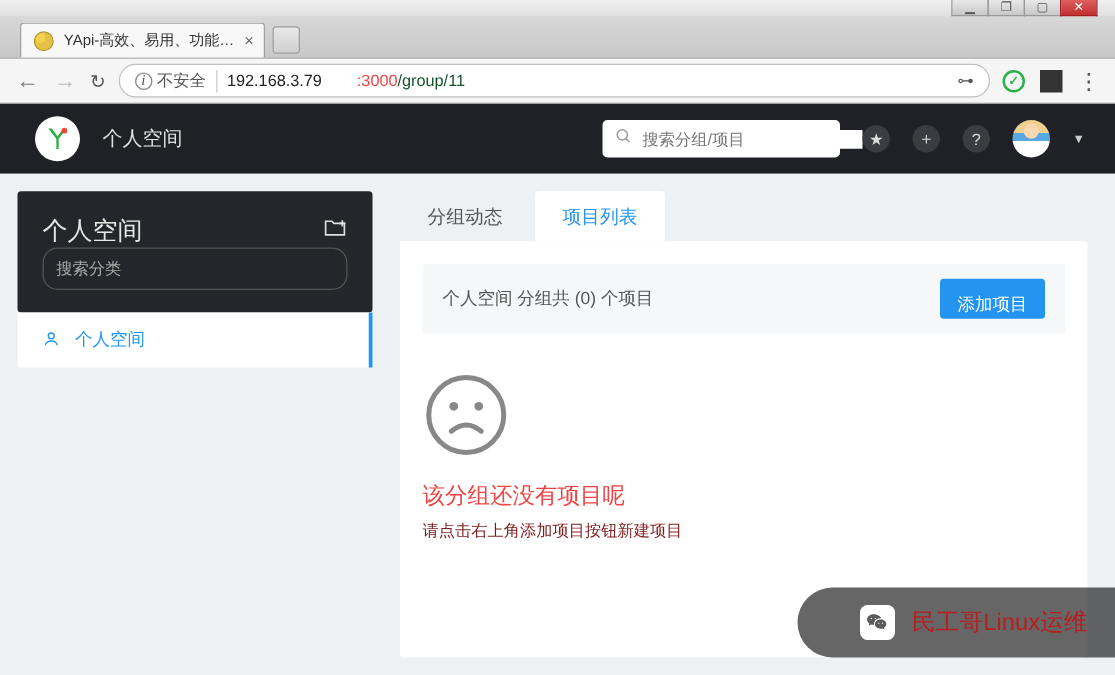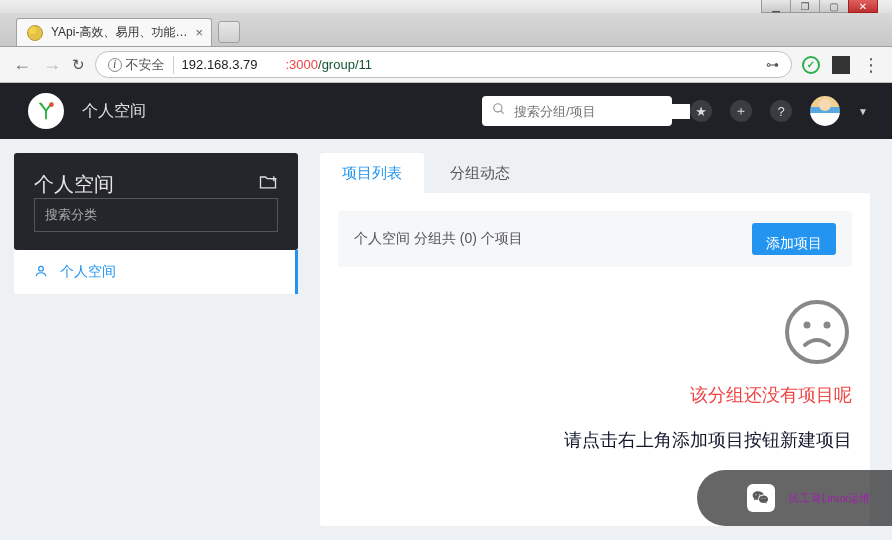--- a/index.html
+++ b/index.html
@@ -48,37 +48,37 @@
 .avatar { width: 30px; height: 30px; border-radius: 50%; background: linear-gradient(#f0d090 0 35%, #5aa8e0 35% 55%, #fff 55% 100%); position: relative; }
 .avatar::after { content: ""; position: absolute; top: 3px; left: 9px; width: 12px; height: 12px; background: #f8d8b0; border-radius: 50%; }
 .caret { color: #ccc; font-size: 10px; }
 
 
 .page { height: calc(540px - 13px - 34px - 36px - 56px); display: flex; background: #eef1f4; }
 .sidebar { width: 312px; padding: 14px; display: flex; flex-direction: column; }
 .side-card { background: #24262c; border-radius: 3px; padding: 18px 20px 18px; color: #e6e6e6; }
 .side-head { display: flex; align-items: center; justify-content: space-between; font-size: 20px; }
 .side-brief { font-size: 13px; color: #b8b8b8; margin: 16px 0 10px; }
-.side-search { height: 34px; border: 1px solid #555; border-radius: 0; background: transparent; color: #aaa; padding: 0 10px; font-size: 13px; display: flex; align-items: center; width: 100%; }
+.side-search { height: 34px; border: 1px solid #555; border-radius: 12px; background: transparent; color: #aaa; padding: 0 10px; font-size: 13px; display: flex; align-items: center; width: 100%; }
 .side-list { background: #fff; border-radius: 0 0 3px 3px; }
 .side-item { height: 44px; display: flex; align-items: center; padding: 0 20px; gap: 12px; font-size: 14px; color: #2395f1; border-right: 3px solid #2395f1; }
 
 .content { flex: 1; padding: 14px 22px 14px 8px; display: flex; flex-direction: column; }
 .tabs { display: flex; gap: 4px; }
 .tab { height: 40px; padding: 0 22px; font-size: 15px; background: transparent; color: #555; display: flex; align-items: center; border-radius: 3px 3px 0 0; }
 .tab.active { background: #fff; color: #2395f1; }
-.panel { background: #fff; flex: 1; border-radius: 0 3px 3px 3px; padding: 18px; display: flex; flex-direction: column; align-items: flex-end; }
+.panel { background: #fff; flex: 1; border-radius: 0 3px 3px 3px; padding: 18px; display: flex; flex-direction: column; align-items: flex-start; }
 .count-bar { width: 100%; background: #f5f7f9; border-radius: 3px; padding: 12px 16px; display: flex; align-items: center; justify-content: space-between; font-size: 14px; color: #555; }
 .add-btn { background: #2395f1; color: #fff; border: none; height: 32px; padding: 12px 14px; font-size: 14px; border-radius: 3px; }
 .empty-face { margin-top: 30px; }
 .empty-title { font-size: 18px; color: #ef4444; margin-top: 12px; }
-.empty-sub { font-size: 18px; color: #0f172a; margin-top: 21px; }
-
-
-.watermark { position: absolute; bottom: 14px; right: 0; height: 56px; padding: 0 22px 0 50px; background: rgba(0,0,0,0.6); color: #a21caf; display: flex; align-items: center; gap: 14px; font-size: 11px; border-radius: 30px 0 0 30px; }
+.empty-sub { font-size: 13px; color: #7f1d1d; margin-top: 8px; }
+
+
+.watermark { position: absolute; bottom: 14px; right: 0; height: 56px; padding: 0 22px 0 50px; background: rgba(0,0,0,0.6); color: #b91c1c; display: flex; align-items: center; gap: 14px; font-size: 19px; border-radius: 30px 0 0 30px; }
 .wm-icon { width: 28px; height: 28px; background: #fff; border-radius: 6px; display: flex; align-items: center; justify-content: center; color: #333; font-size: 16px; }
 .wm-icon svg path { fill: #5a5a5a; }
 </style>
 </head>
 <body>
 
 <div class="win-titlebar">
   <div class="win-controls">
     <div class="win-btn">▁</div>
     <div class="win-btn">❐</div>
@@ -172,25 +172,25 @@
               <path d="M4 21c0-4 4-6 8-6s8 2 8 6"></path>
             </svg>
         </span>
         <span>个人空间</span>
       </div>
     </div>
   </div>
 
   <div class="content">
     <div class="tabs">
+      <div class="tab">
+          <span>分组动态</span>
+        </div>
       <div class="tab active">
           <span>项目列表</span>
-        </div>
-      <div class="tab">
-          <span>分组动态</span>
         </div>
     </div>
     <div class="panel">
       <div class="count-bar">
         <span>个人空间 分组共 (0) 个项目</span>
         <button class="add-btn">添加项目</button>
       </div>
       <div class="empty-face">
         <svg width="70" height="70" viewBox="0 0 70 70">
           <circle cx="35" cy="35" r="30" fill="none" stroke="#888" stroke-width="4"></circle>

